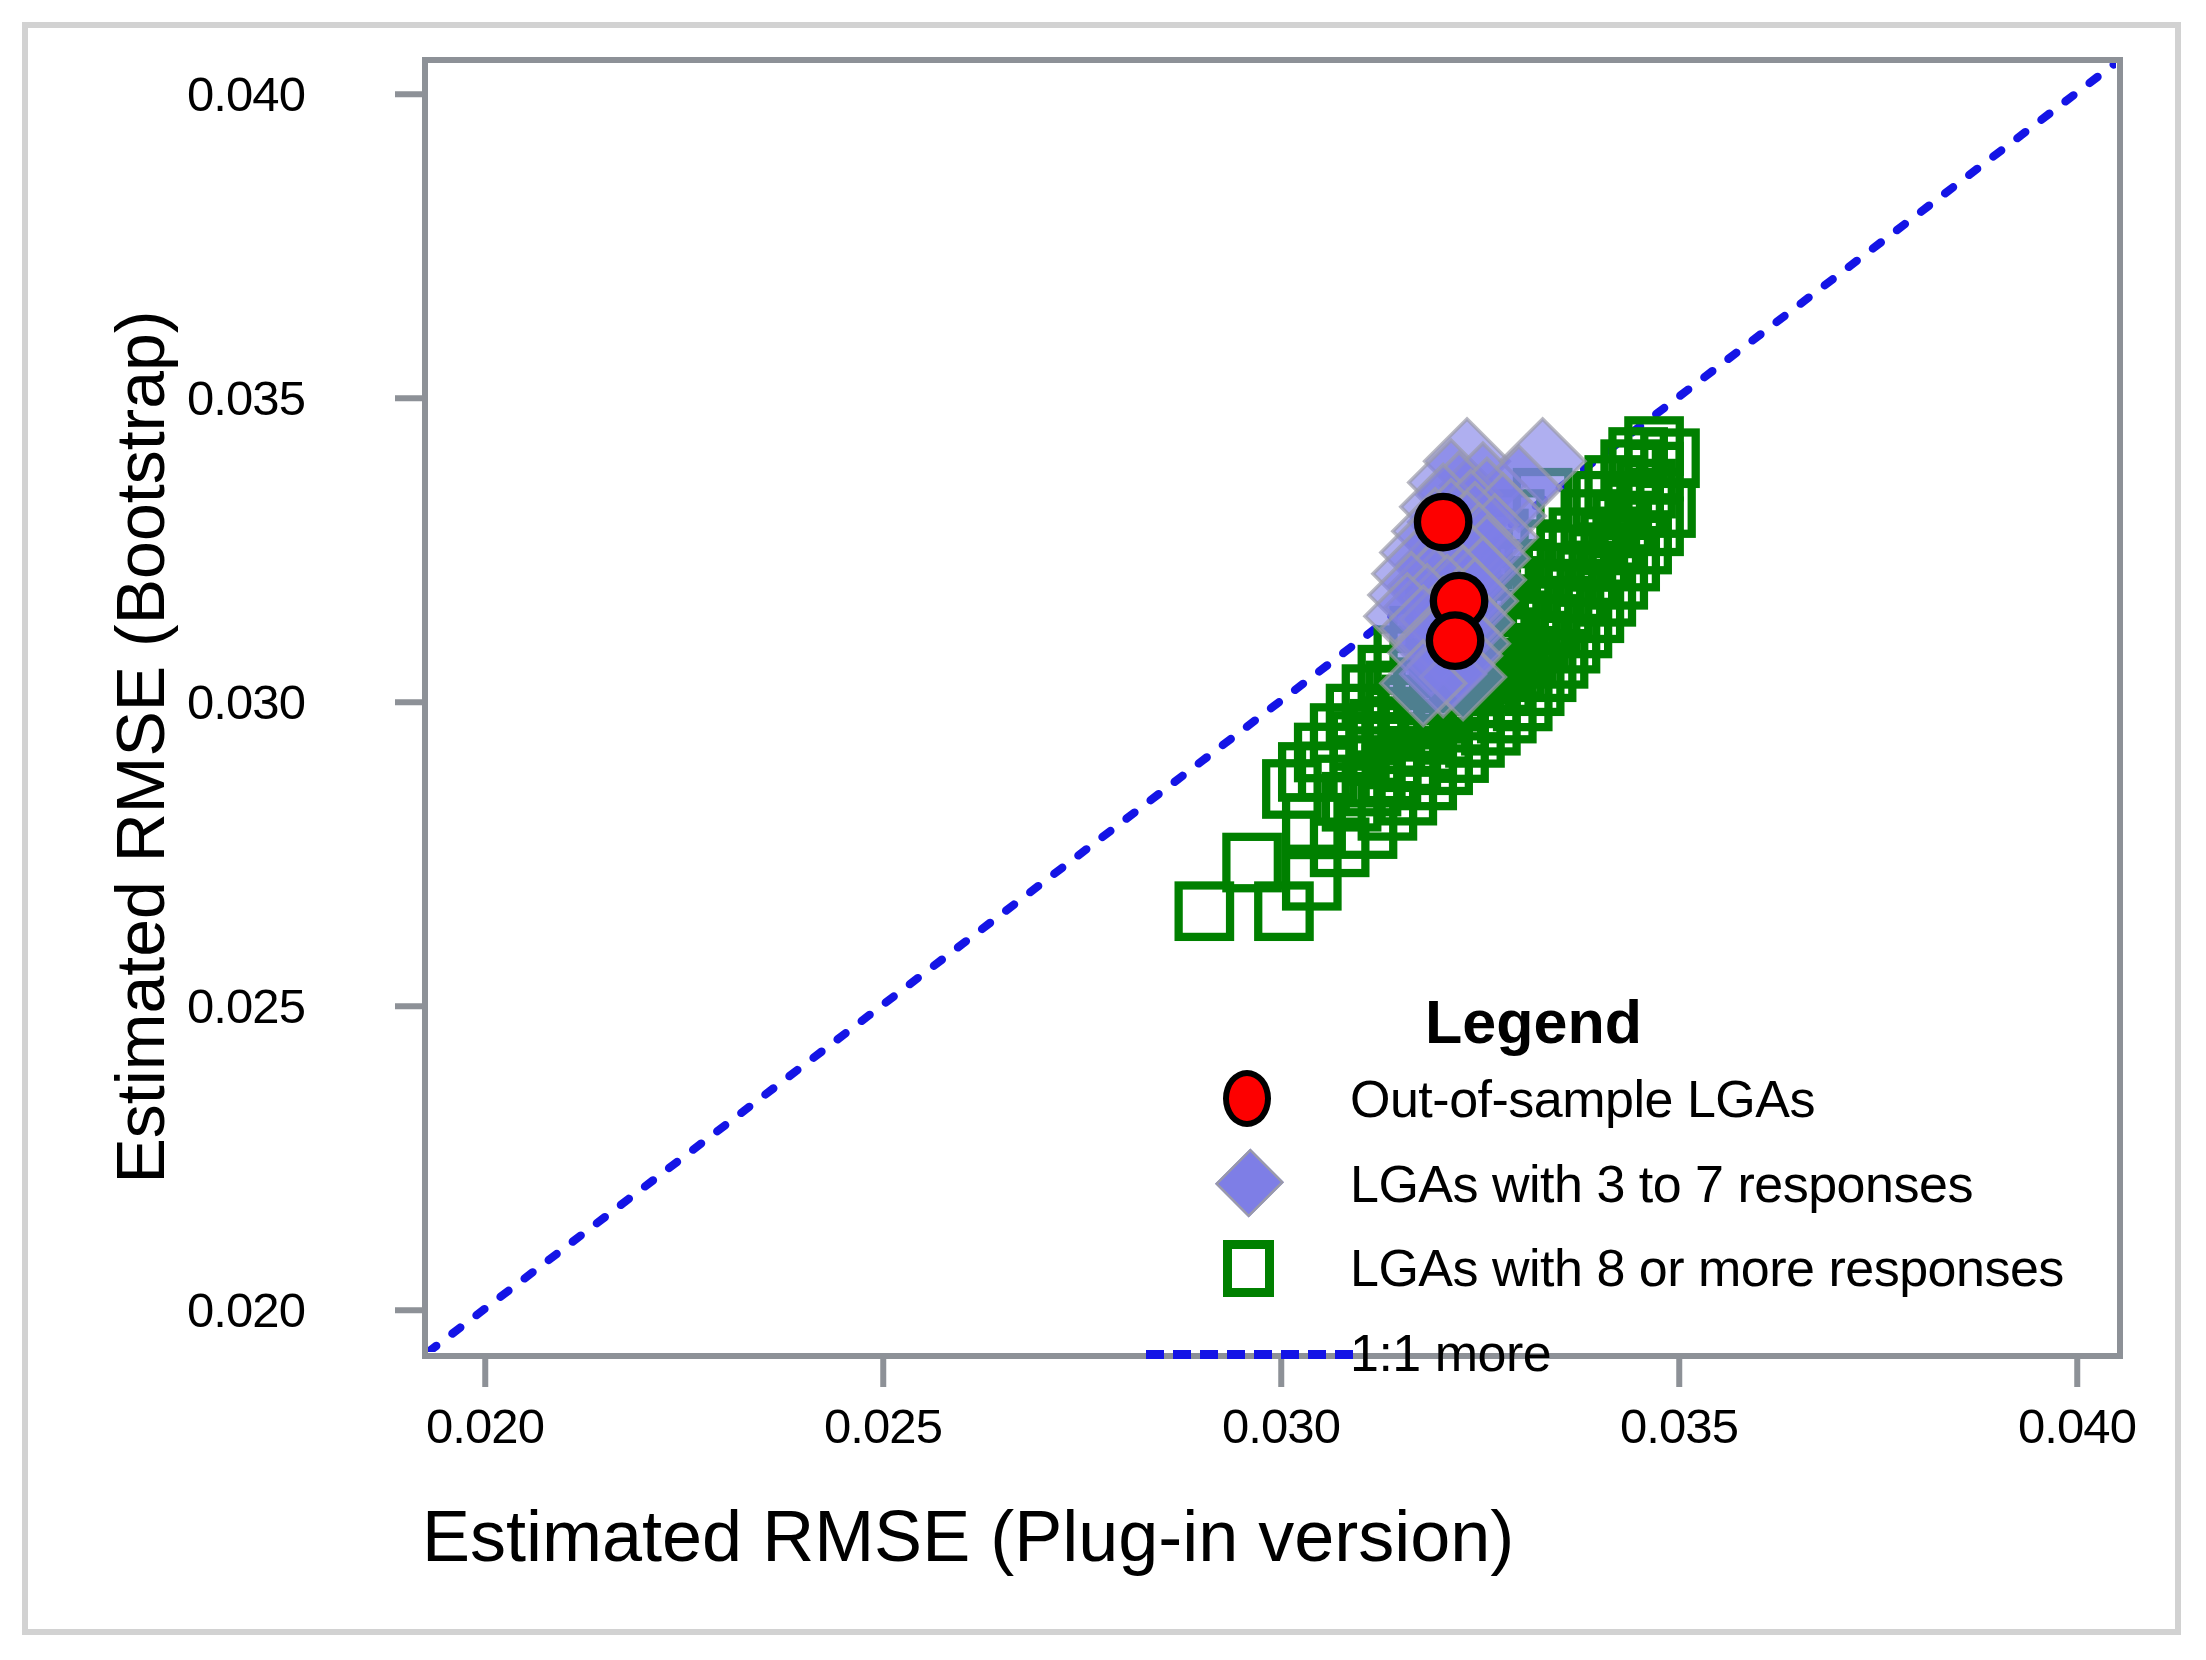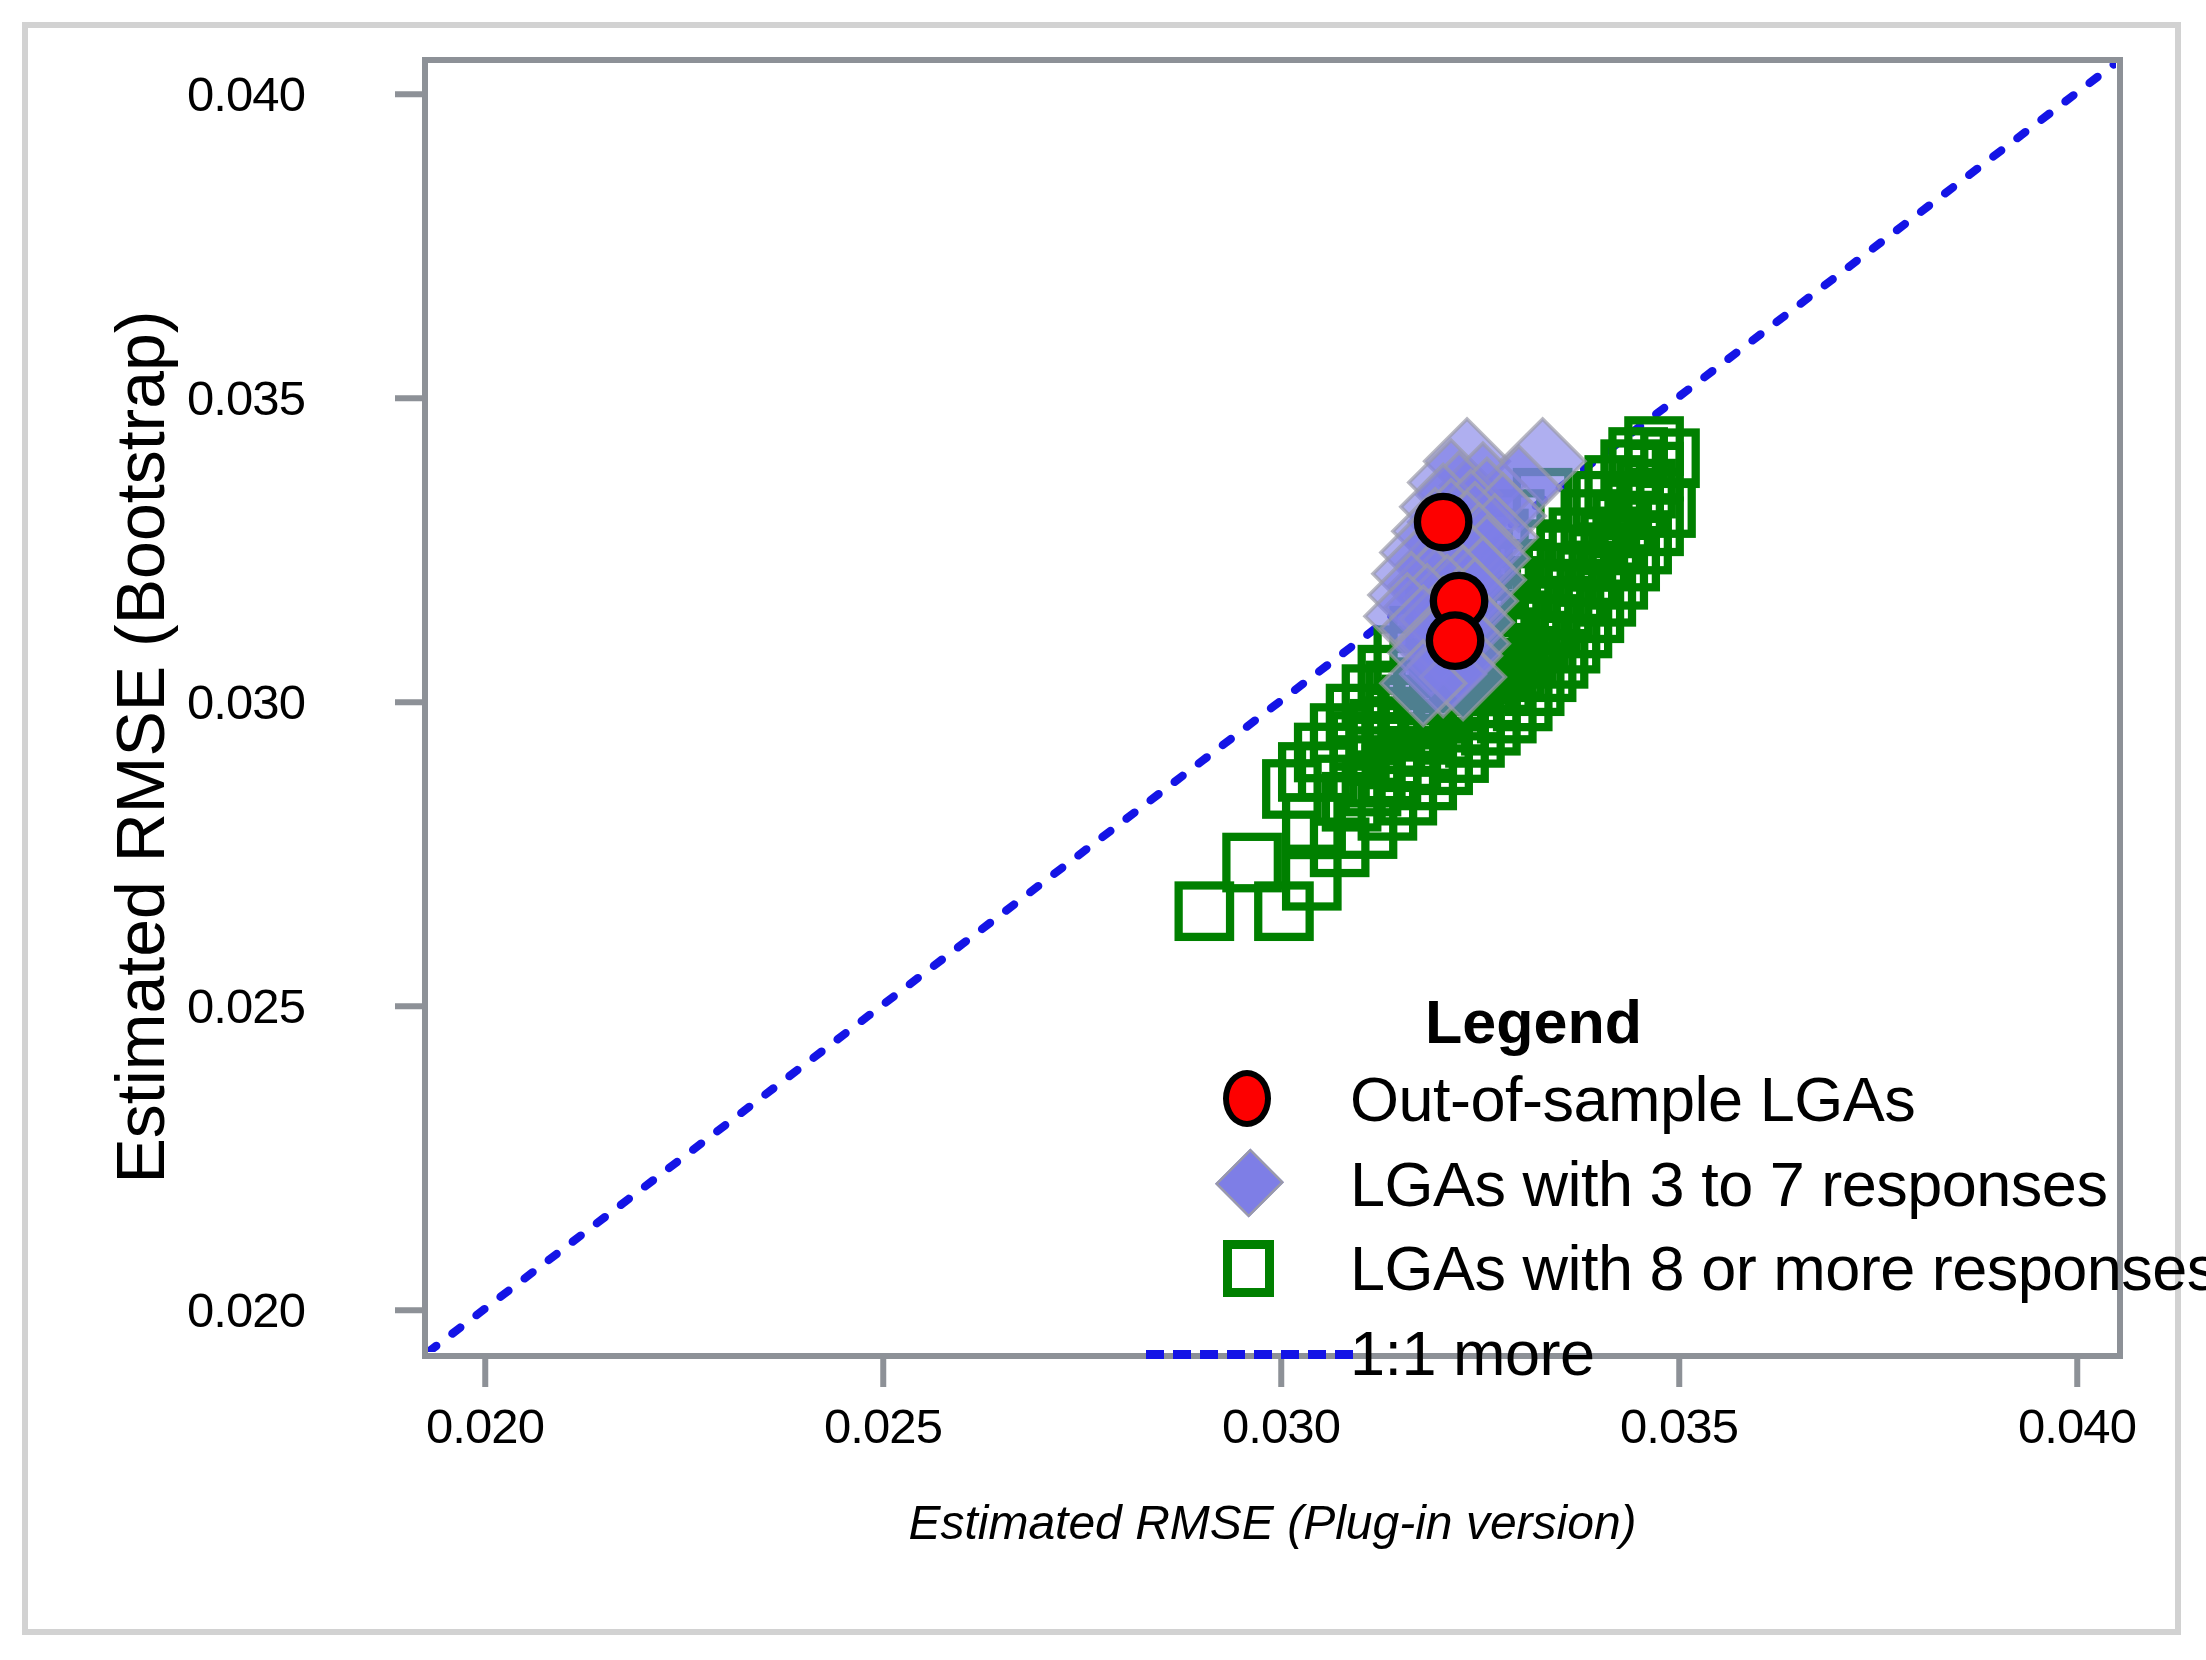--- a/index.html
+++ b/index.html
@@ -107,25 +107,23 @@
     color: #000000;
     transform: rotate(-90deg);
     transform-origin: 50% 50%;
     white-space: nowrap;
   }
   #xlabel {
     position: absolute;
     left: 422px;
     top: 1495px;
     width: 1701px;
-    text-align: center;
-    font-size: 48px;
+    font-size: 72px;
     color: #000000;
     white-space: nowrap;
-    font-style: italic;
   }
 
   
   #legend {
     position: absolute;
     left: 1166px;
     top: 990px;
     width: 937px;
   }
   #legend-title {
@@ -143,21 +141,21 @@
     height: 79px;
     margin-top: 5.5px;
   }
   .legend-key {
     width: 184px;
     min-width: 184px;
     height: 79px;
     position: relative;
   }
   .legend-text {
-    font-size: 63px;
+    font-size: 52px;
     color: #000000;
     white-space: nowrap;
     letter-spacing: -0.5px;
   }
   .key-circle {
     position: absolute;
     left: 57px;
     top: 10px;
     width: 48px;
     height: 57px;

